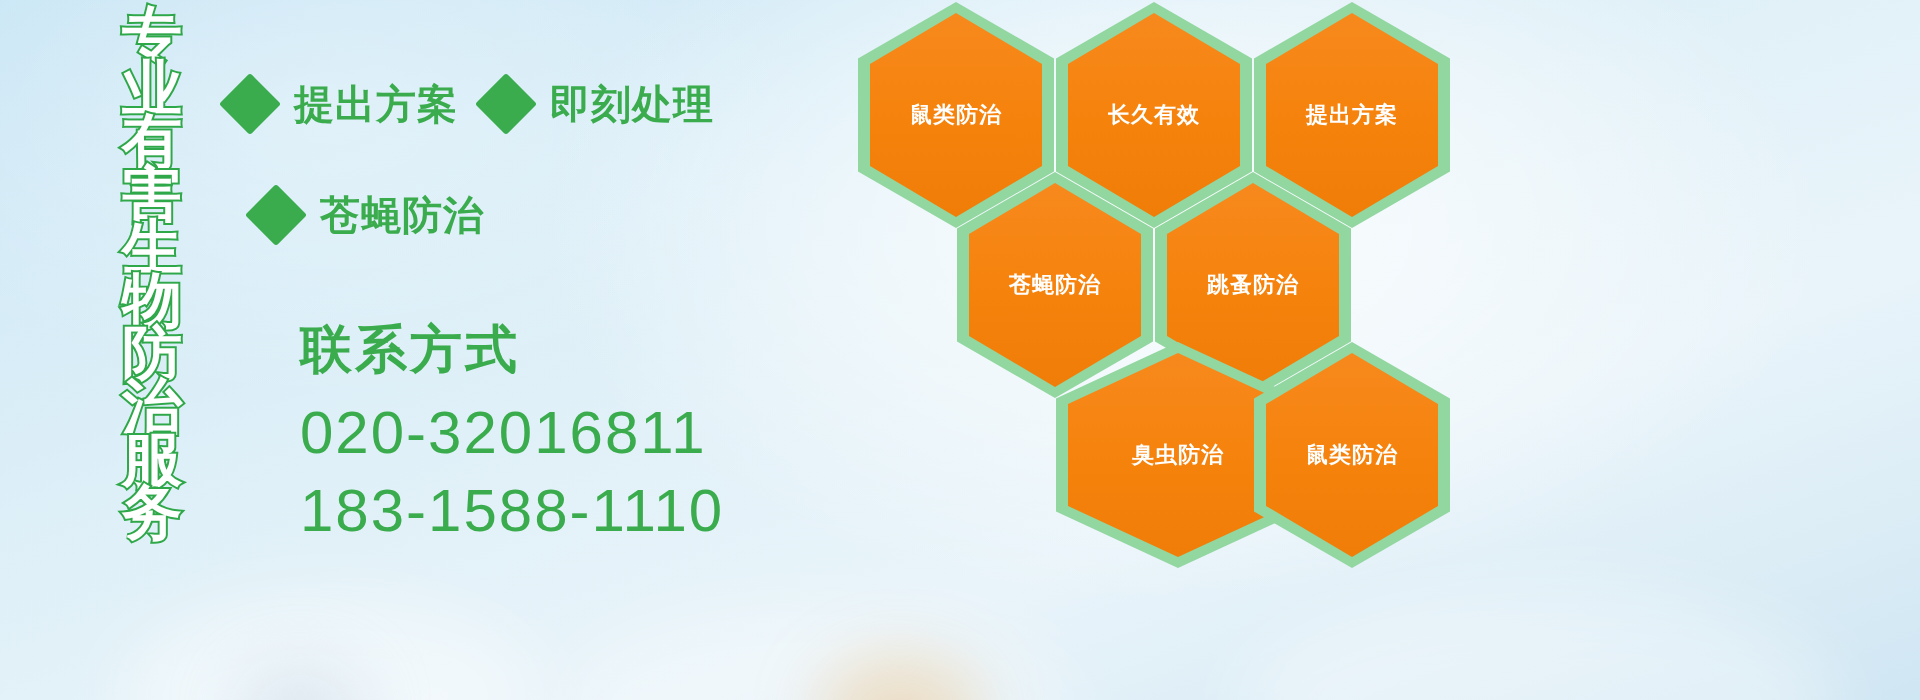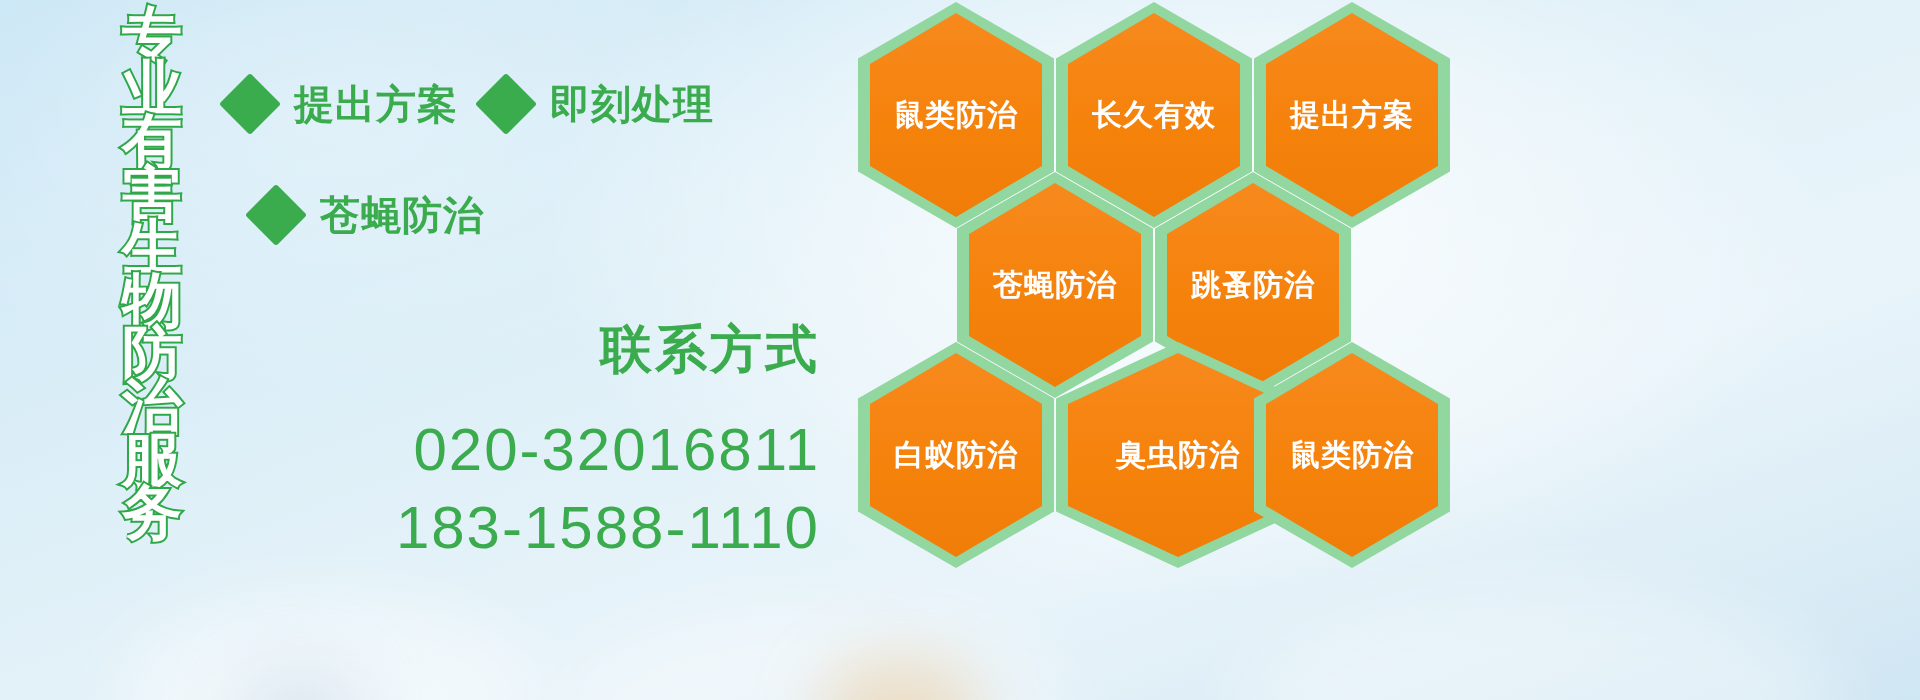--- a/index.html
+++ b/index.html
@@ -52,53 +52,53 @@
   .bullet-text{
     font-family:"DejaVu Sans","Liberation Sans",sans-serif;
     font-size:40px;font-weight:700;color:#3aac4d;
     margin-left:22px;letter-spacing:1px;line-height:1;
   }
   .bullet-gap{width:26px;}
 
   
   #contact-block{
     position:absolute;left:300px;top:318px;width:520px;
-    text-align:right;
+    text-align:left;
   }
   #contact-title{
     font-family:"DejaVu Sans","Liberation Sans",sans-serif;
     font-size:52px;font-weight:700;color:#3aac4d;letter-spacing:3px;
     line-height:62px;
   }
   .phone{
     font-family:"Liberation Sans","DejaVu Sans",sans-serif;
     font-size:60px;font-weight:400;color:#3aac4d;letter-spacing:2px;
     line-height:78px;
   }
-  #phone-landline{margin-top:31px;}
+  #phone-landline{margin-top:14px;}
 
   
   #honeycomb{position:absolute;left:852px;top:-6px;width:600px;height:560px;}
   .hex-cell{
     position:absolute;width:196px;height:226px;
   }
   .hex-outer,.hex-inner{
     position:absolute;inset:0;
     -webkit-clip-path:polygon(50% 0%,100% 25%,100% 75%,50% 100%,0% 75%,0% 25%);
     clip-path:polygon(50% 0%,100% 25%,100% 75%,50% 100%,0% 75%,0% 25%);
   }
   .hex-outer{background:#92d6a0;}
   .hex-inner{
     inset:11px 12px;
     background:linear-gradient(180deg,#f7891d 0%,#f5820b 55%,#f07d08 100%);
   }
   .hex-label{
     position:absolute;inset:0;display:flex;align-items:center;justify-content:center;
     font-family:Liberation Mono, monospace;
-    font-size:30px;font-weight:700;color:#ffffff;letter-spacing:1px;
+    font-size:22px;font-weight:700;color:#ffffff;letter-spacing:1px;
     white-space:nowrap;
   }
 </style>
 </head>
 <body>
 
 <div id="stage">
 
   <div class="haze haze1"></div>
   <div class="haze haze2"></div>
@@ -170,25 +170,20 @@
       <div class="hex-inner"></div>
       <div class="hex-label">苍蝇防治</div>
     </div>
 
     <div class="hex-cell" style="left:303px;top:178px;">
       <div class="hex-outer"></div>
       <div class="hex-inner"></div>
       <div class="hex-label">跳蚤防治</div>
     </div>
 
-    <div class="hex-cell" style="left:6px;  top:348px;">
-      <div class="hex-outer"></div>
-      <div class="hex-inner"></div>
-      <div class="hex-label">白蚁防治</div>
-    </div>
 
     <div class="hex-cell" style="left:204px;top:348px;padding-left:48px;">
       <div class="hex-outer"></div>
       <div class="hex-inner"></div>
       <div class="hex-label">臭虫防治</div>
     </div>
 
     <div class="hex-cell" style="left:402px;top:348px;">
       <div class="hex-outer"></div>
       <div class="hex-inner"></div>

